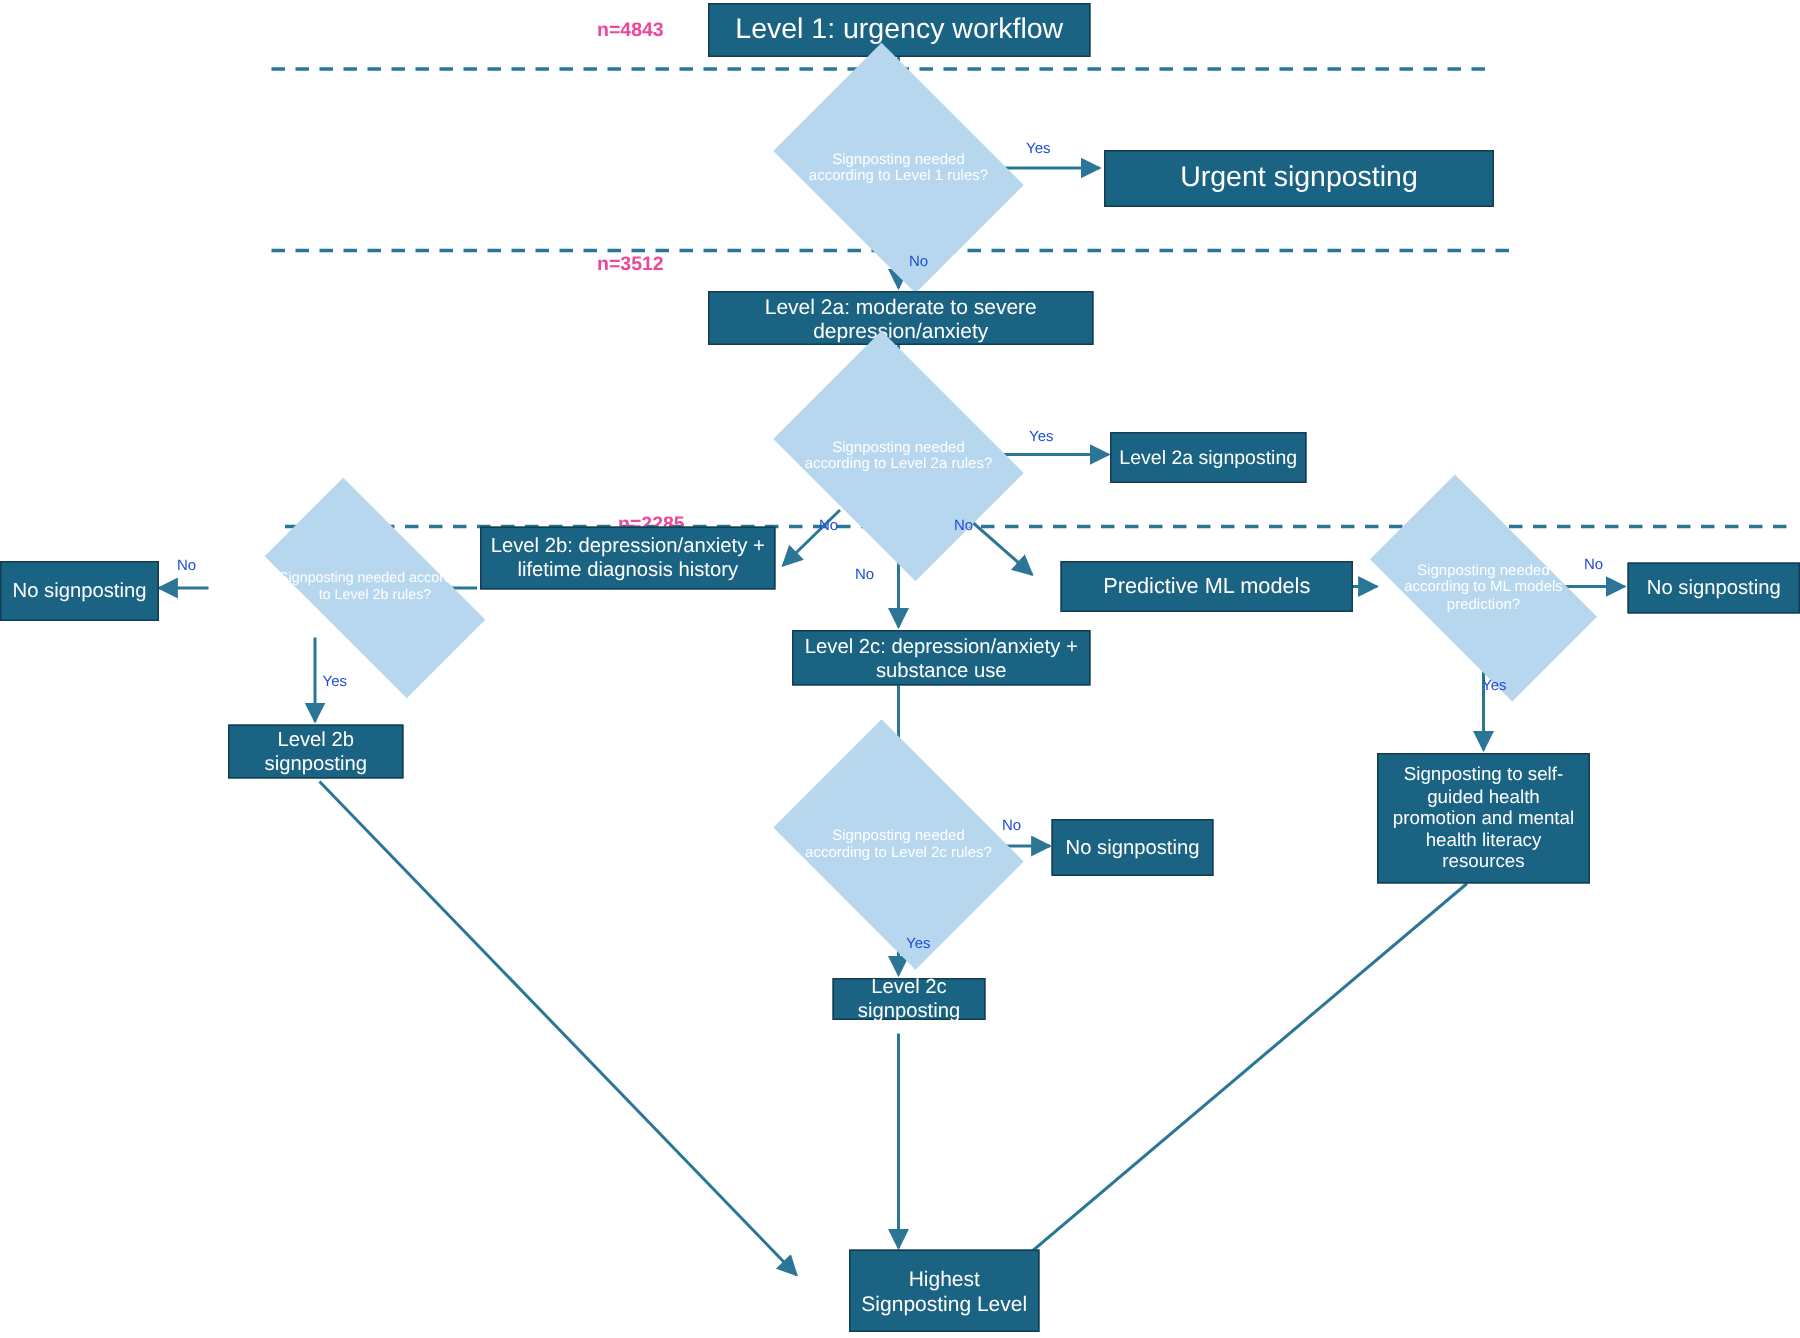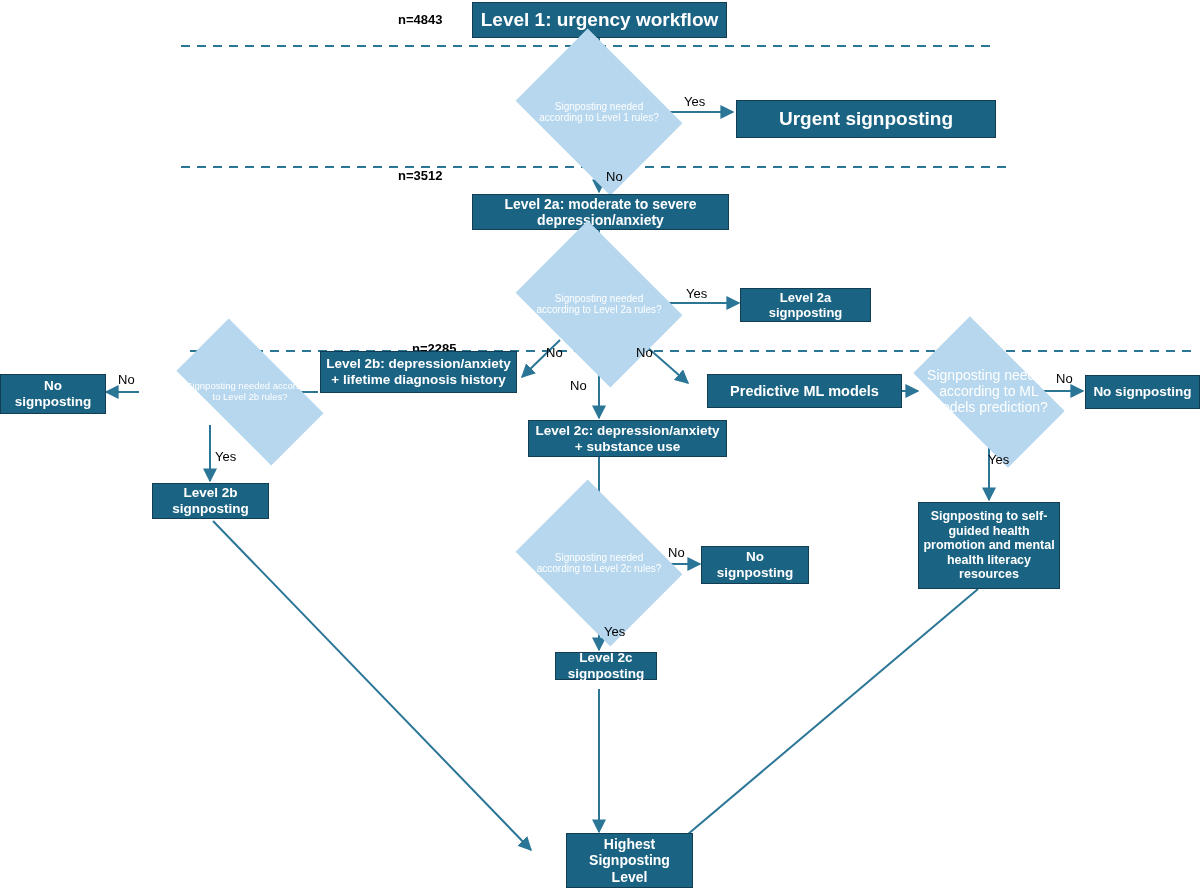--- a/index.html
+++ b/index.html
@@ -6,42 +6,42 @@
   body{font-family:"Liberation Sans","DejaVu Sans",sans-serif;}
   #canvas{position:relative;width:1200px;height:892px;background:#ffffff;overflow:hidden;}
   svg.edges{position:absolute;left:0;top:0;width:1200px;height:892px;pointer-events:none;}
 
   .node{position:absolute;box-sizing:border-box;display:flex;align-items:center;justify-content:center;text-align:center;}
 
   .proc{
     background:#1b6382;
     border:1px solid #123d52;
     color:#ffffff;
-    font-weight:bold;
+    font-weight:normal;
     line-height:1.16;
     padding:2px 4px;
   }
   .dec{
     color:#ffffff;
     font-weight:normal;
     line-height:1.13;
   }
   .dec .dshape{
     position:absolute;left:0;top:0;width:100%;height:100%;
     background:#b6d7ee;
     transform:rotate(45deg);
   }
   .dec .dtext{position:relative;z-index:2;padding:0 2px;}
 
   .edgelabel{
-    position:absolute;color:#000000;font-size:13px;font-weight:normal;
+    position:absolute;color:#1d4ed8;font-size:10px;font-weight:normal;
     white-space:nowrap;background:transparent;
   }
   .nlabel{
-    position:absolute;color:#000000;font-size:13px;font-weight:bold;white-space:nowrap;
+    position:absolute;color:#ec4899;font-size:13px;font-weight:bold;white-space:nowrap;
   }
 </style>
 </head>
 <body>
 
 <div id="canvas">
 
   <svg class="edges" viewBox="0 0 1200 892">
     <defs>
       <marker id="arrow" viewBox="0 0 10 10" refX="9" refY="5" markerWidth="7" markerHeight="7" orient="auto-start-reverse">
@@ -140,21 +140,21 @@
   </div>
 
   <div class="node proc" style="left:555px;top:652px;width:102px;height:28px;font-size:13.5px;">
     <span>Level 2c signposting</span>
   </div>
 
   <div class="node proc" style="left:687px;top:374px;width:195px;height:34px;font-size:14.5px;margin-left:20px;">
     <span>Predictive ML models</span>
   </div>
 
-  <div class="node dec" style="left:922px;top:352px;width:134px;height:80px;font-size:14px;">
+  <div class="node dec" style="left:922px;top:352px;width:134px;height:80px;font-size:10px;">
     <span class="dshape"></span>
     <span class="dtext">Signposting needed according to ML models prediction?</span>
   </div>
 
   <div class="node proc" style="left:1085px;top:375px;width:115px;height:34px;font-size:13.5px;">
     <span>No signposting</span>
   </div>
 
   <div class="node proc" style="left:918px;top:502px;width:142px;height:87px;font-size:12.5px;">
     <span>Signposting to  self-guided health promotion and mental health literacy resources</span>

